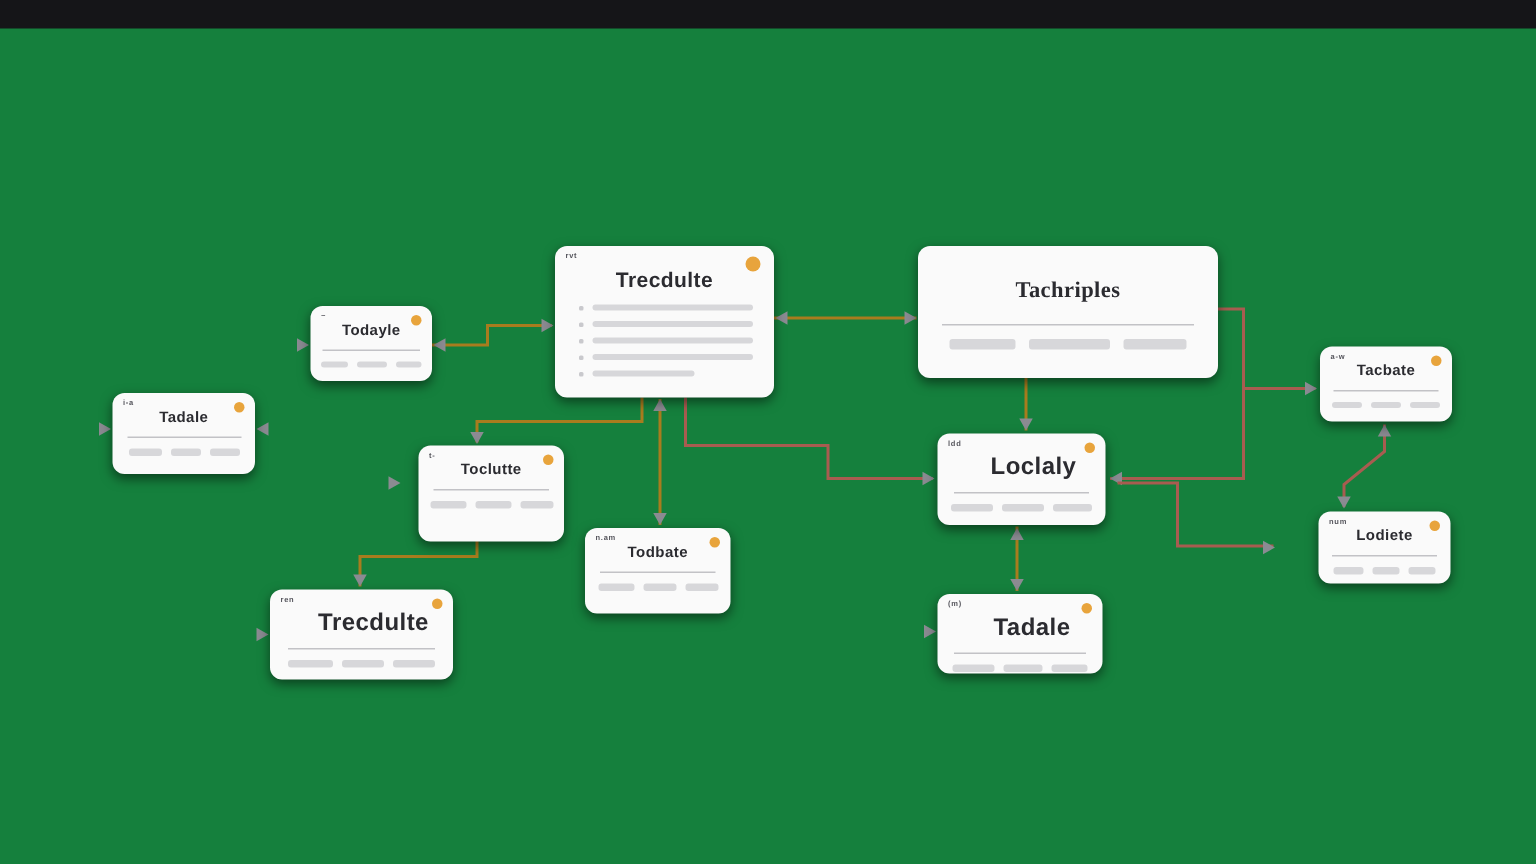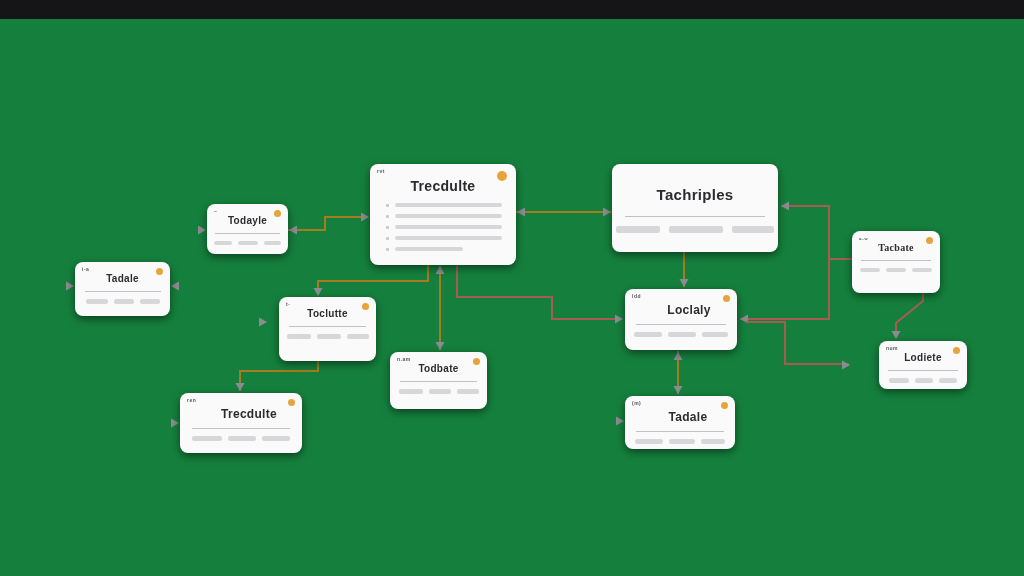--- a/index.html
+++ b/index.html
@@ -9,21 +9,21 @@
   .node{position:absolute;background:#fafafa;border-radius:8px;
     box-shadow:0 3px 8px rgba(0,0,0,.5);box-sizing:border-box;}
   .node .corner{position:absolute;left:7px;top:5px;font-size:5px;line-height:5px;
     color:#55555c;font-weight:bold;letter-spacing:.5px;}
   .node .dot{position:absolute;border-radius:50%;background:#e8a43c;}
   .xl .dot,.lg .dot{width:10px;height:10px;right:9px;top:7px;}
   .md .dot,.sm .dot{width:7px;height:7px;right:7px;top:6px;}
   .title{text-align:center;font-weight:bold;color:#2b2b30;letter-spacing:.3px;}
   .xl .title{font-size:15px;margin-top:22px;}
   .lg .title{font-size:14px;margin-top:14px;}
-  .md .title{font-size:12px;margin-top:14px;padding-left:16px;}
+  .md .title{font-size:16px;margin-top:14px;padding-left:16px;}
   .sm .title{font-size:10px;margin-top:11px;}
   .divider{height:1px;background:#c2c2c6;margin:8px auto 0 auto;}
   .xl .divider{width:84%;margin-top:13px;}
   .md .divider,.sm .divider{width:80%;margin-top:7px;}
   .bar-row{display:flex;justify-content:center;gap:9px;margin-top:9px;}
   .md .bar-row,.sm .bar-row{gap:6px;margin-top:7px;}
   .bar{background:#d7d7da;border-radius:2px;}
   .list-rows{margin:9px 14px 0 16px;}
   .list-row{display:flex;align-items:center;gap:6px;margin-bottom:7px;}
   .bullet{width:3px;height:3px;background:#c9c9cd;border-radius:1px;flex:none;}
@@ -94,21 +94,21 @@
           <div class="list-row">
             <span class="bullet"></span>
             <span class="list-bar" style="width: 114px;"></span>
           </div>
           <div class="list-row">
             <span class="bullet"></span>
             <span class="list-bar" style="width: 68px;"></span>
           </div>
         </div>
       </div>
-      <div class="node xl" style="left: 612px; top: 145px; width: 166px; height: 88px;">
+      <div class="node xl" style="left: 612px; top: 145px; width: 200px; height: 88px; font-family: Liberation Serif, serif;">
         <div class="title">Tachriples</div>
         <div class="divider"></div>
         <div class="bar-row">
           <span class="bar" style="width: 44px; height: 7px;"></span>
           <span class="bar" style="width: 54px; height: 7px;"></span>
           <span class="bar" style="width: 42px; height: 7px;"></span>
         </div>
       </div>
       <div class="node sm" style="left: 207px; top: 185px; width: 81px; height: 50px;">
         <span class="corner">~</span>
@@ -180,21 +180,21 @@
         <span class="corner">(m)</span>
         <span class="dot"></span>
         <div class="title">Tadale</div>
         <div class="divider"></div>
         <div class="bar-row">
           <span class="bar" style="width: 28px; height: 5px;"></span>
           <span class="bar" style="width: 26px; height: 5px;"></span>
           <span class="bar" style="width: 24px; height: 5px;"></span>
         </div>
       </div>
-      <div class="node sm" style="left: 852px; top: 212px; width: 88px; height: 62px; font-family: Liberation Serif, serif;">
+      <div class="node sm" style="left: 880px; top: 212px; width: 88px; height: 50px;">
         <span class="corner">a-w</span>
         <span class="dot"></span>
         <div class="title">Tacbate</div>
         <div class="divider"></div>
         <div class="bar-row">
           <span class="bar" style="width: 20px; height: 4px;"></span>
           <span class="bar" style="width: 20px; height: 4px;"></span>
           <span class="bar" style="width: 20px; height: 4px;"></span>
         </div>
       </div>

